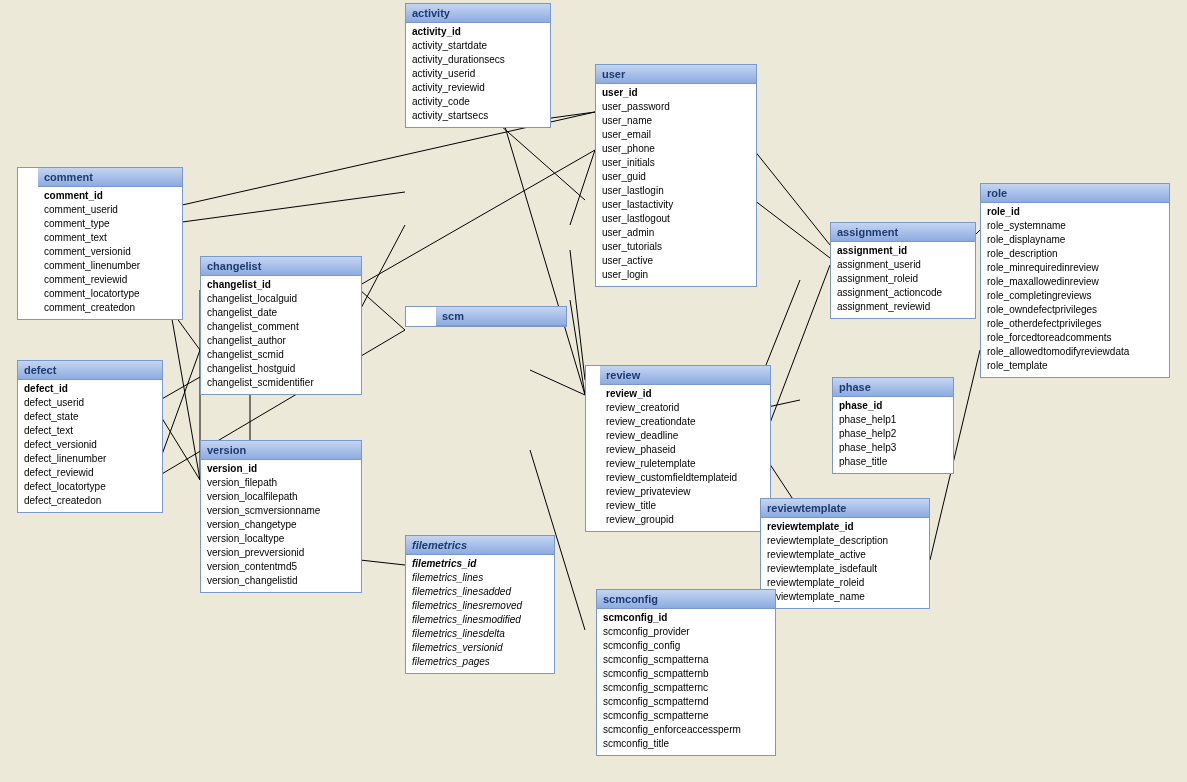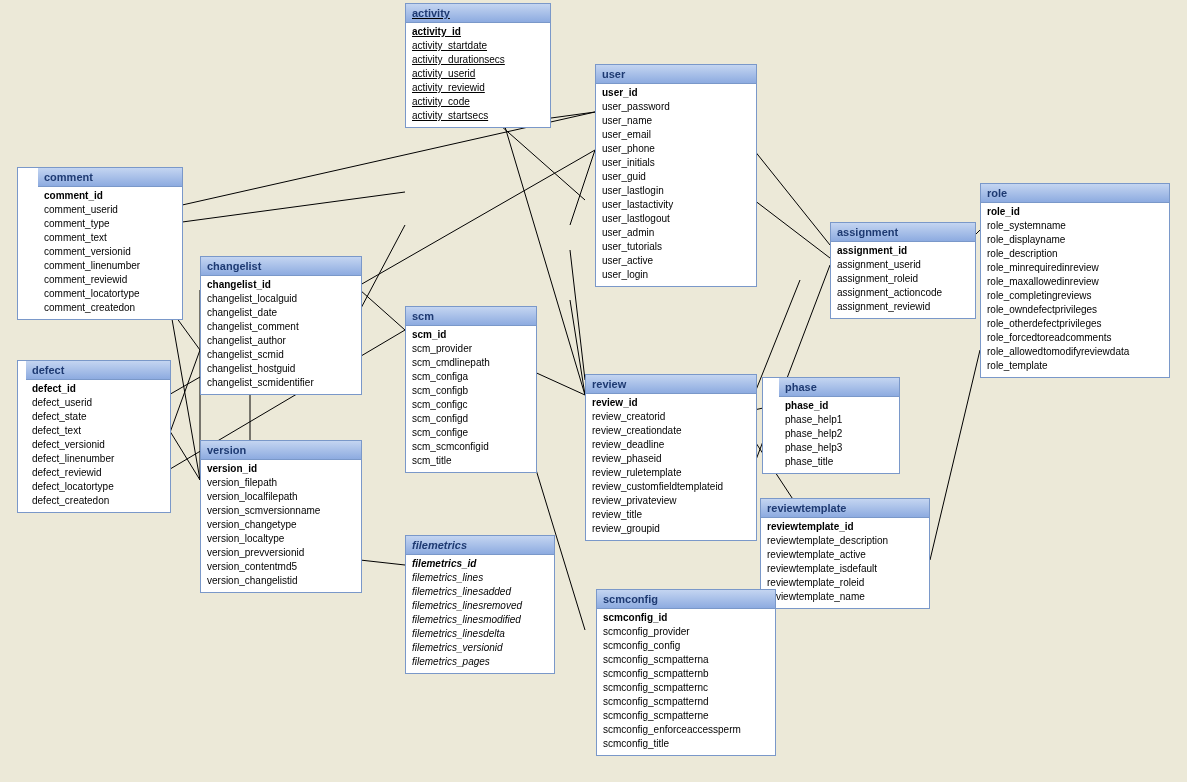--- a/index.html
+++ b/index.html
@@ -94,21 +94,21 @@
     <line x1="754" y1="410" x2="800" y2="400"></line>
     <line x1="754" y1="440" x2="800" y2="510"></line>
     <line x1="754" y1="465" x2="830" y2="265"></line>
     <line x1="585" y1="395" x2="570" y2="300"></line>
 
     <line x1="950" y1="260" x2="980" y2="230"></line>
     <line x1="930" y1="560" x2="980" y2="350"></line>
   </g>
 </svg>
 
-<div class="entity" style="left: 405px; top: 3px; width: 144px; text-decoration: underline;">
+<div class="entity" style="left: 405px; top: 3px; width: 144px;">
       <div class="entity-header">activity</div>
       <div class="fields">
         <div class="field pk">activity_id</div>
         <div class="field">activity_startdate</div>
         <div class="field">activity_durationsecs</div>
         <div class="field">activity_userid</div>
         <div class="field">activity_reviewid</div>
         <div class="field">activity_code</div>
         <div class="field">activity_startsecs</div>
       </div>
@@ -179,61 +179,49 @@
         <div class="field">role_minrequiredinreview</div>
         <div class="field">role_maxallowedinreview</div>
         <div class="field">role_completingreviews</div>
         <div class="field">role_owndefectprivileges</div>
         <div class="field">role_otherdefectprivileges</div>
         <div class="field">role_forcedtoreadcomments</div>
         <div class="field">role_allowedtomodifyreviewdata</div>
         <div class="field">role_template</div>
       </div>
     </div>
-    <div class="entity" style="left: 405px; top: 306px; width: 130px;">
+    <div class="entity" style="left: 405px; top: 306px; width: 130px; padding-left: 30px;">
       <div class="entity-header">scm</div>
-      <div class="fields">
-        <div class="field pk">scm_id</div>
-        <div class="field">scm_provider</div>
-        <div class="field">scm_cmdlinepath</div>
-        <div class="field">scm_configa</div>
-        <div class="field">scm_configb</div>
-        <div class="field">scm_configc</div>
-        <div class="field">scm_configd</div>
-        <div class="field">scm_confige</div>
-        <div class="field">scm_scmconfigid</div>
-        <div class="field">scm_title</div>
-      </div>
-    </div>
-    <div class="entity" style="left: 585px; top: 374px; width: 170px;">
+    </div>
+    <div class="entity" style="left: 585px; top: 365px; width: 170px; padding-left: 14px;">
       <div class="entity-header">review</div>
       <div class="fields">
         <div class="field pk">review_id</div>
         <div class="field">review_creatorid</div>
         <div class="field">review_creationdate</div>
         <div class="field">review_deadline</div>
         <div class="field">review_phaseid</div>
         <div class="field">review_ruletemplate</div>
         <div class="field">review_customfieldtemplateid</div>
         <div class="field">review_privateview</div>
         <div class="field">review_title</div>
         <div class="field">review_groupid</div>
       </div>
     </div>
-    <div class="entity" style="left: 762px; top: 377px; width: 120px; padding-left: 16px;">
+    <div class="entity" style="left: 832px; top: 377px; width: 120px;">
       <div class="entity-header">phase</div>
       <div class="fields">
         <div class="field pk">phase_id</div>
         <div class="field">phase_help1</div>
         <div class="field">phase_help2</div>
         <div class="field">phase_help3</div>
         <div class="field">phase_title</div>
       </div>
     </div>
-    <div class="entity" style="left: 17px; top: 360px; width: 144px; padding-left: 8px;">
+    <div class="entity" style="left: 17px; top: 360px; width: 144px;">
       <div class="entity-header">defect</div>
       <div class="fields">
         <div class="field pk">defect_id</div>
         <div class="field">defect_userid</div>
         <div class="field">defect_state</div>
         <div class="field">defect_text</div>
         <div class="field">defect_versionid</div>
         <div class="field">defect_linenumber</div>
         <div class="field">defect_reviewid</div>
         <div class="field">defect_locatortype</div>

